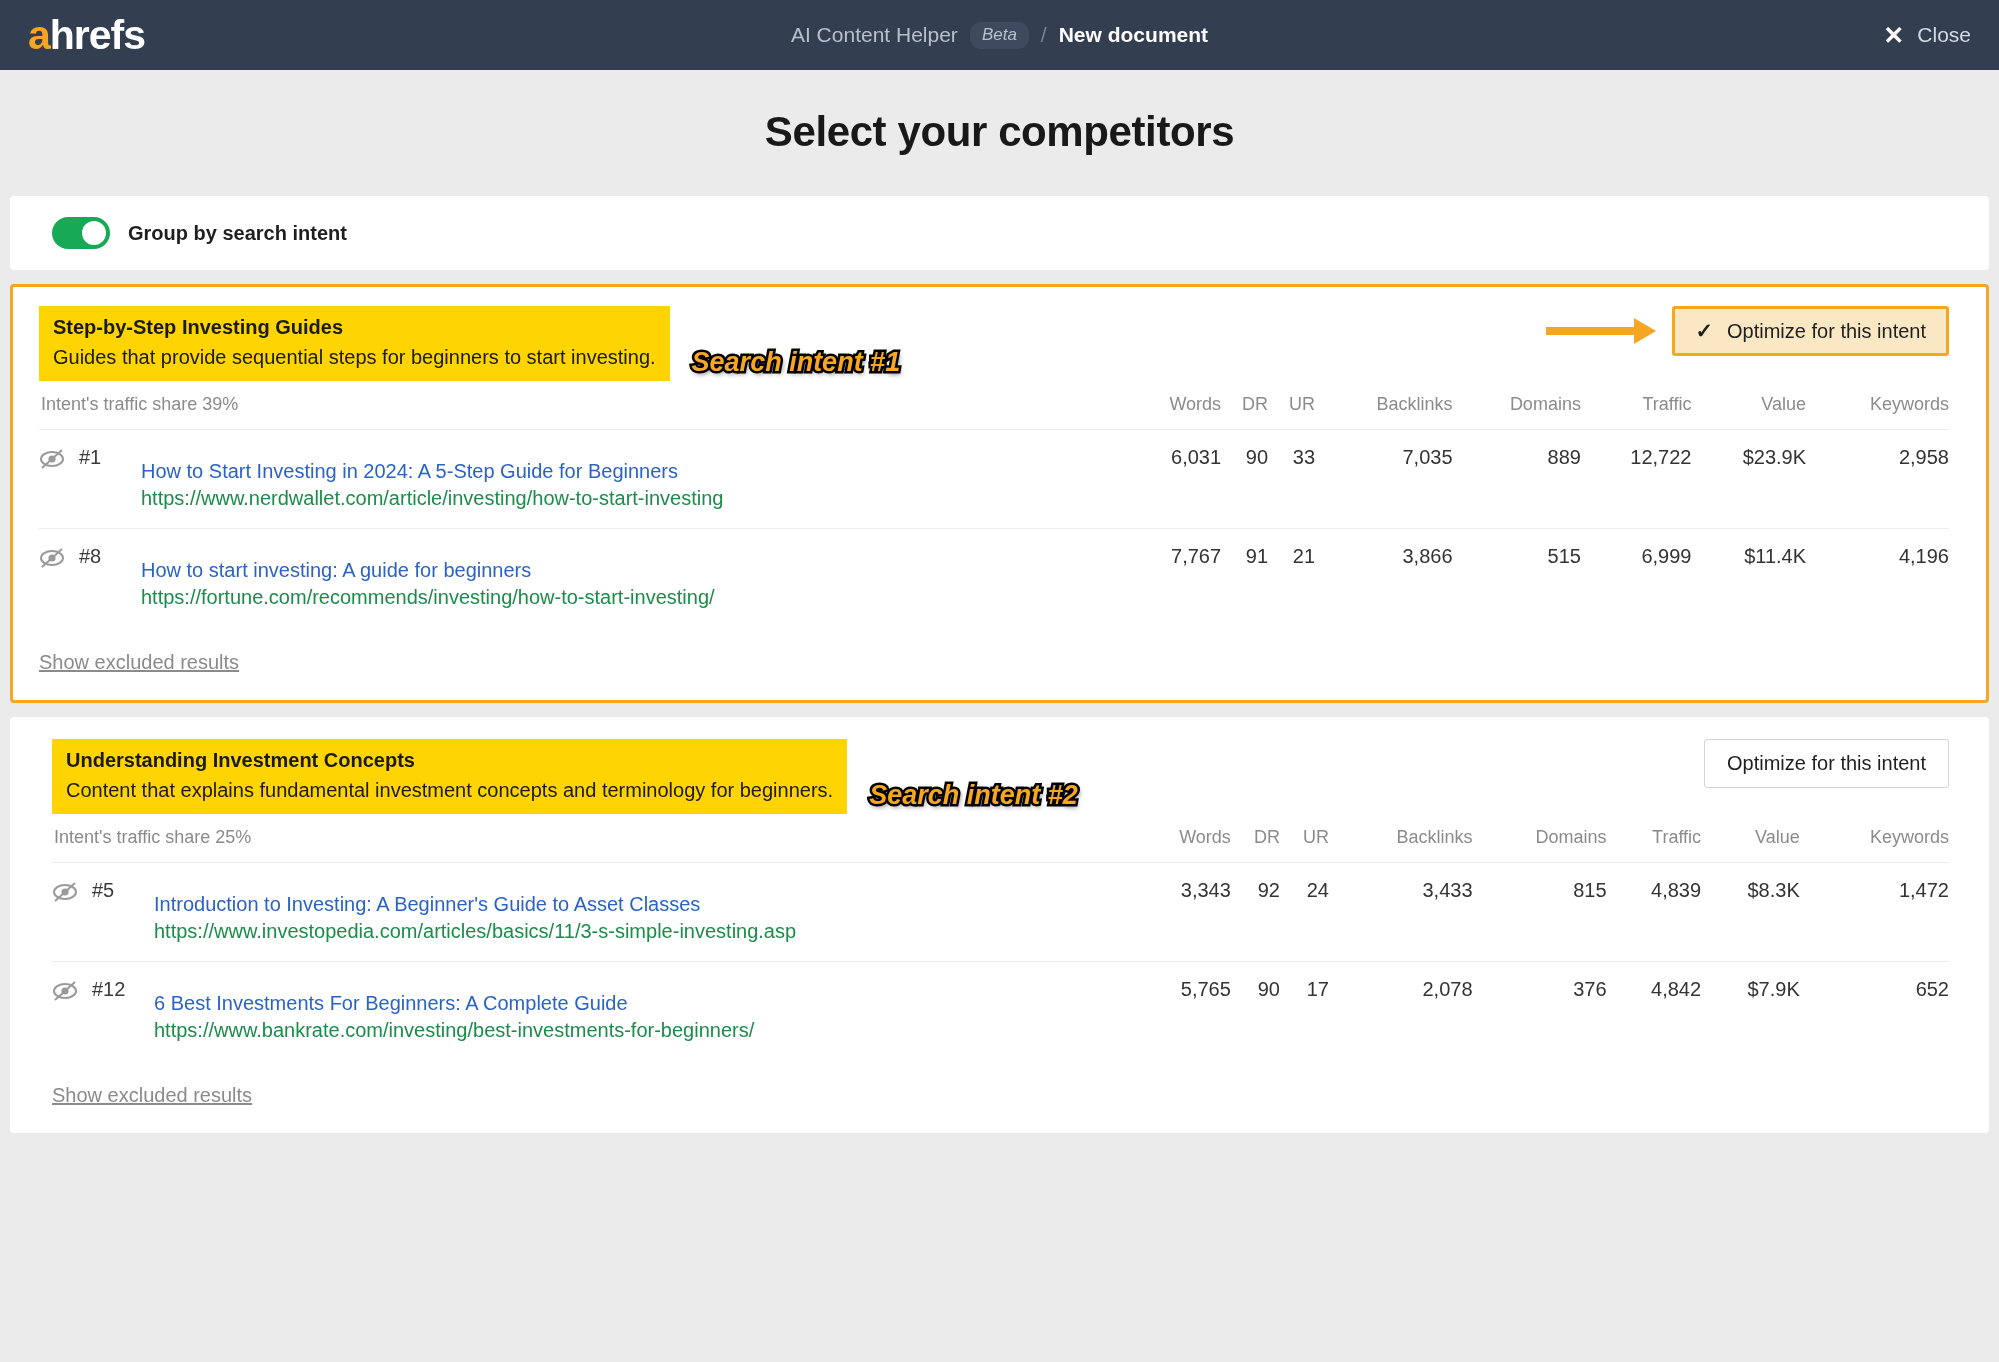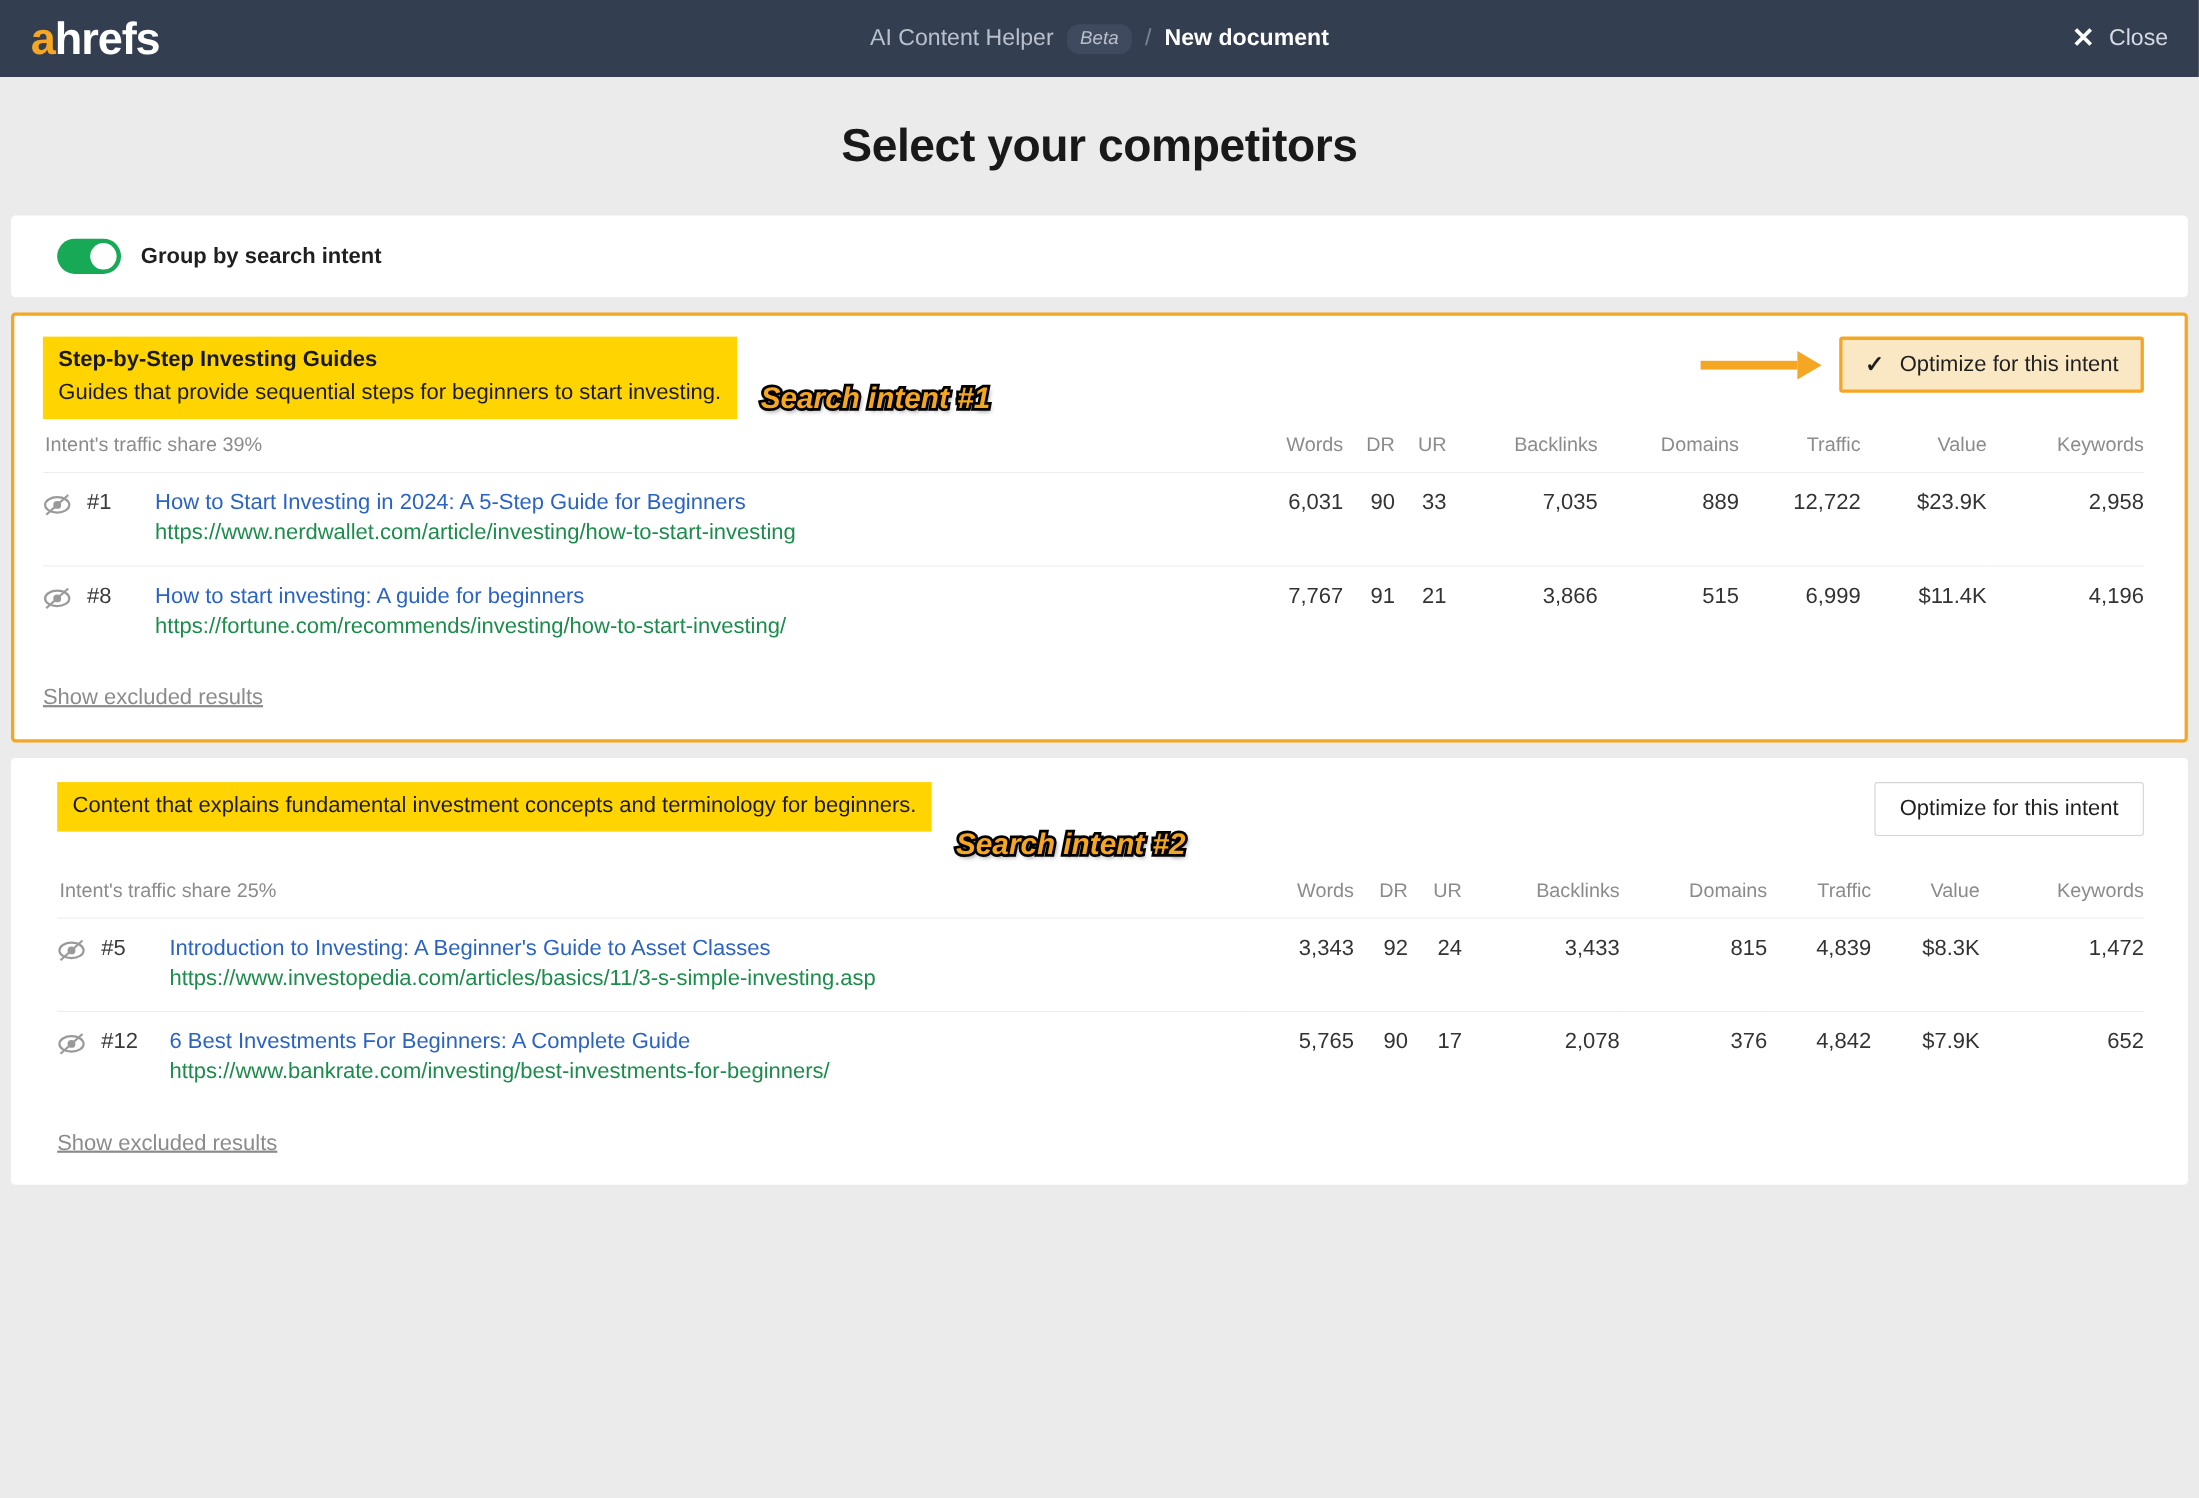--- a/index.html
+++ b/index.html
@@ -247,21 +247,21 @@
     padding-top: 3px;
     cursor: pointer;
   }
   .eye-icon svg { display: block; }
   .rank {
     width: 62px;
     flex: none;
     color: #3b3b3b;
     font-size: 20px;
   }
-  .res-text { display: flex; flex-direction: column; gap: 4px; }
+  .res-text { display: flex; flex-direction: column; gap: 4px; margin-top: 14px; }
   .res-title {
     color: #2b63c4;
     font-size: 20px;
     text-decoration: none;
     cursor: pointer;
   }
   .res-url {
     color: #1b8c4a;
     font-size: 20px;
     text-decoration: none;
@@ -389,20 +389,21 @@
             <td class="link-num">3,866</td>
             <td class="link-num">515</td>
             <td>6,999</td>
             <td>$11.4K</td>
             <td class="link-num">4,196</td>
           </tr>
         </tbody>
       </table><span class="show-excluded">Show excluded results</span></div>
     <div class="card"><div class="card-head">
         <div class="intent-banner">
+          <div class="intent-title">Understanding Investment Concepts</div>
           <div class="intent-desc">Content that explains fundamental investment concepts and terminology for beginners.</div>
         </div>
         <div class="annot-badge">Search intent #2</div>
         <div class="head-right">
           <div class="opt-btn">
             <span>Optimize for this intent</span>
           </div>
         </div>
       </div><table>
         <thead>

